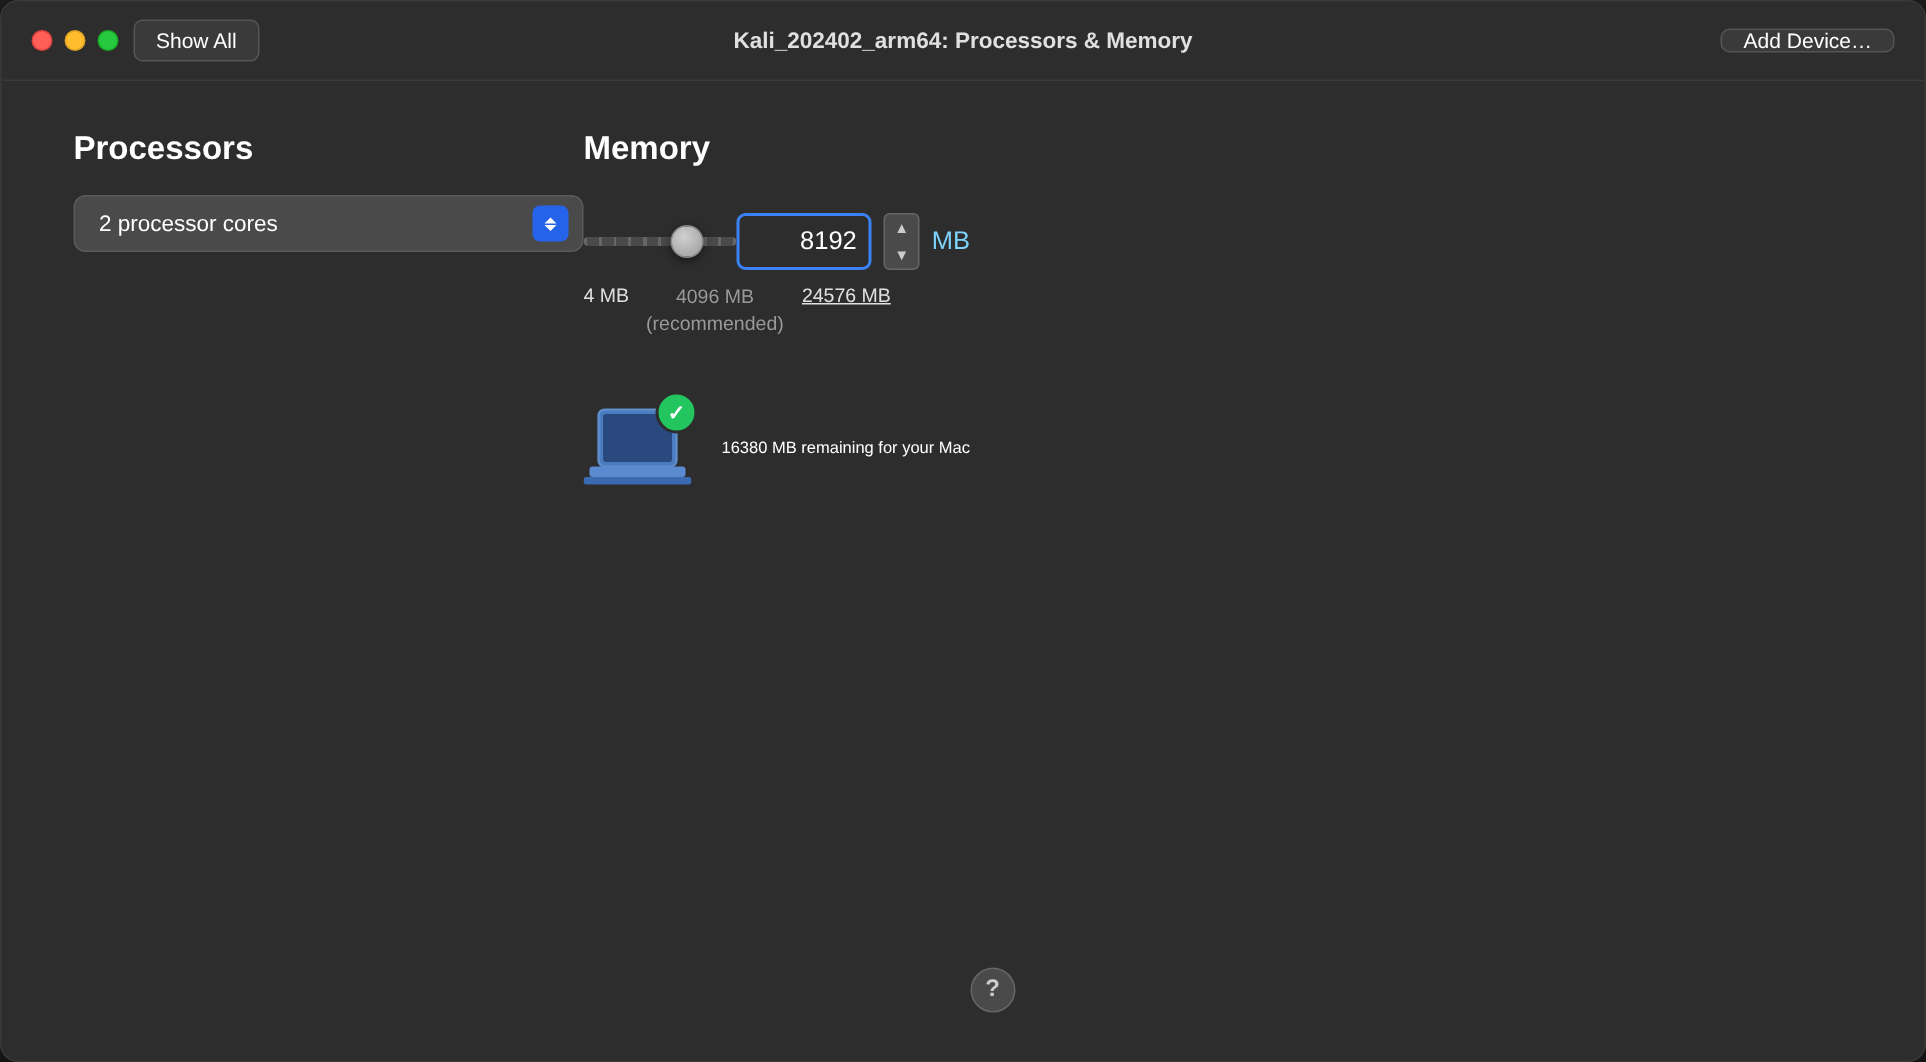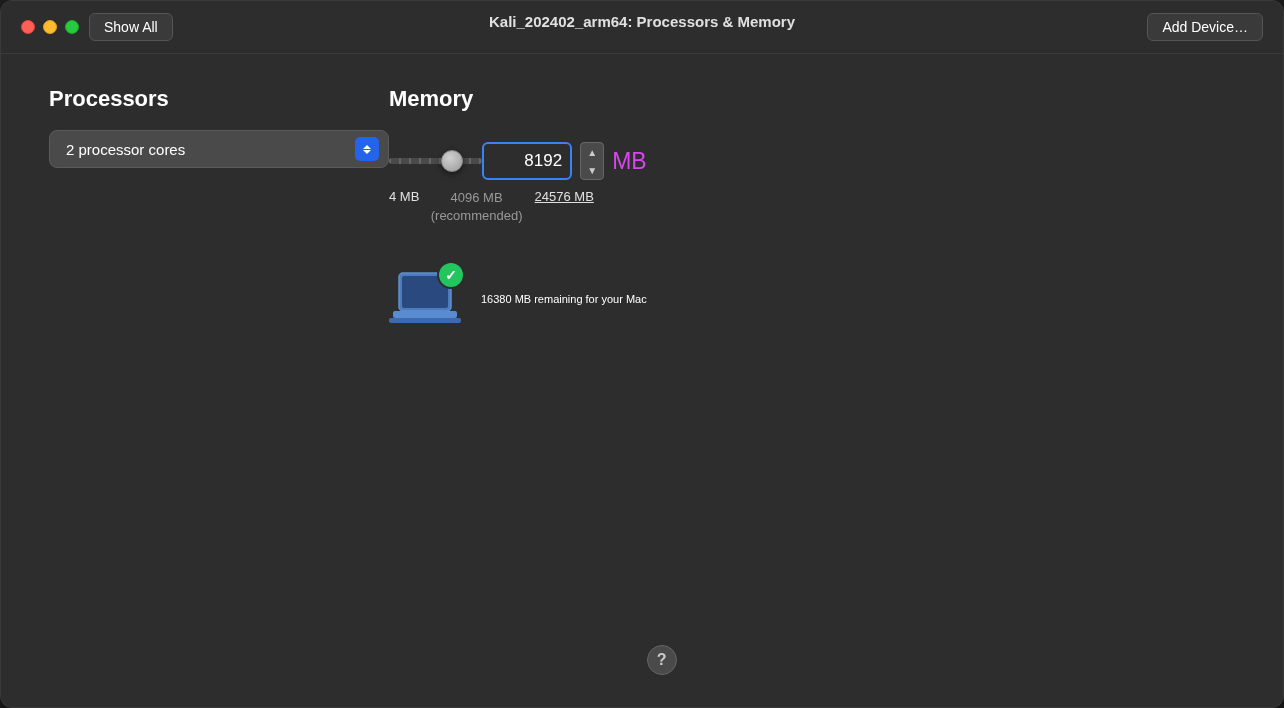--- a/index.html
+++ b/index.html
@@ -21,21 +21,21 @@
       display: flex;
       flex-direction: column;
       box-shadow: 0 20px 60px rgba(0,0,0,0.7);
       overflow: hidden;
       border: 1px solid #3a3a3a;
     }
 
     
     .titlebar {
       display: flex;
-      align-items: flex-start;
+      align-items: center;
       justify-content: space-between;
       padding: 12px 20px;
       background: #2d2d2d;
       min-height: 52px;
       border-bottom: 1px solid #3a3a3a;
       position: relative;
     }
 
     .titlebar-left {
       display: flex;
@@ -88,21 +88,21 @@
     }
 
     .add-device-btn {
       background: #3a3a3a;
       color: #ffffff;
       border: 1px solid #555;
       border-radius: 6px;
       padding: 4px 14px;
       font-size: 14px;
       cursor: pointer;
-      height: 28px;
+      height: 16px;
       display: flex;
       align-items: center;
     }
 
     
     .content {
       flex: 1;
       padding: 32px 48px 24px 48px;
       display: flex;
       flex-direction: row;
@@ -257,22 +257,22 @@
       align-items: center;
       justify-content: center;
       font-size: 10px;
       color: #ccc;
       border: none;
       background: transparent;
       cursor: pointer;
     }
 
     .mb-label {
-      font-size: 23px;
-      color: #d946ef;
+      font-size: 17px;
+      color: #7dd3fc;
       font-weight: 400;
     }
 
     .slider-labels {
       display: flex;
       align-items: flex-start;
       max-width: 560px;
       position: relative;
       margin-top: 1px;
       margin-bottom: 24px;

